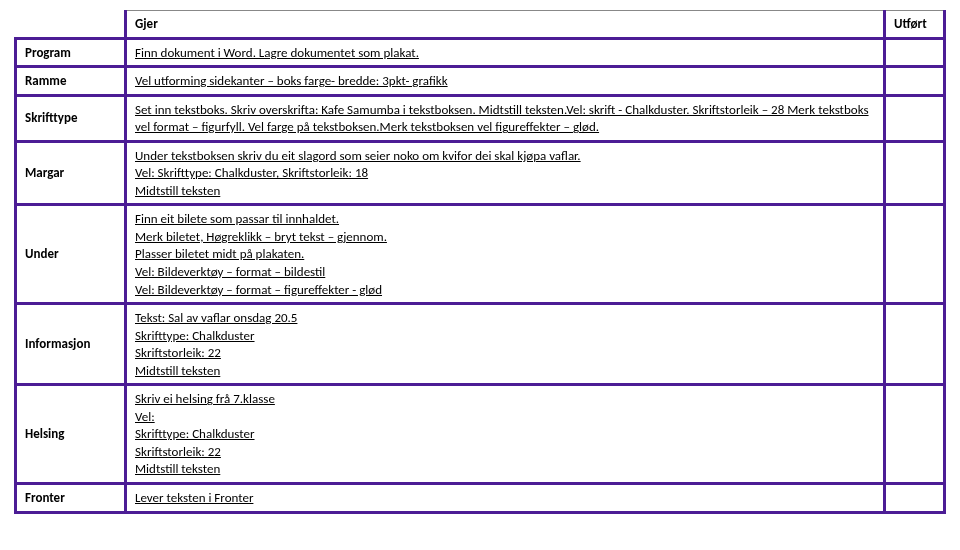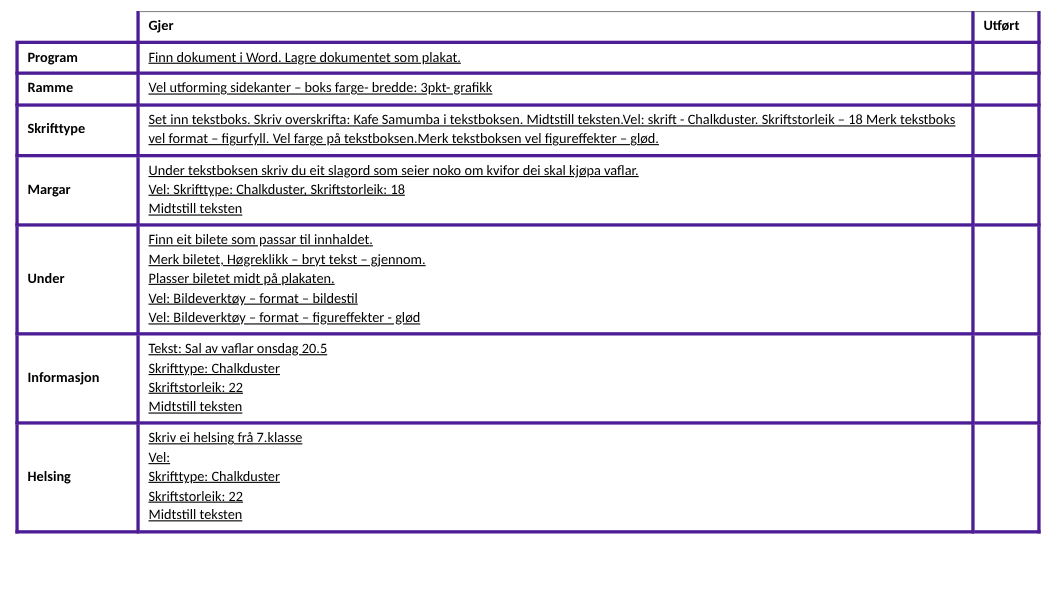--- a/index.html
+++ b/index.html
@@ -64,21 +64,21 @@
       <tr>
         <td class="label">Ramme</td>
         <td>
           <span class="line">Vel utforming sidekanter – boks farge- bredde: 3pkt- grafikk</span>
         </td>
         <td></td>
       </tr>
       <tr>
         <td class="label">Skrifttype</td>
         <td>
-          <span class="line">Set inn tekstboks. Skriv overskrifta: Kafe Samumba i tekstboksen. Midtstill teksten.Vel: skrift - Chalkduster. Skriftstorleik – 18 Merk tekstboks vel format – figurfyll. Vel farge på tekstboksen.Merk tekstboksen vel figureffekter – glød.</span>
+          <span class="line">Set inn tekstboks. Skriv overskrifta: Kafe Samumba i tekstboksen. Midtstill teksten.Vel: skrift - Chalkduster. Skriftstorleik – 28 Merk tekstboks vel format – figurfyll. Vel farge på tekstboksen.Merk tekstboksen vel figureffekter – glød.</span>
         </td>
         <td></td>
       </tr>
       <tr>
         <td class="label">Margar</td>
         <td>
           <span class="line">Under tekstboksen skriv du eit slagord som seier noko om kvifor dei skal kjøpa vaflar.</span>
           <span class="line">Vel: Skrifttype: Chalkduster, Skriftstorleik: 18</span>
           <span class="line">Midtstill teksten</span>
         </td>
@@ -109,14 +109,21 @@
         <td class="label">Helsing</td>
         <td>
           <span class="line">Skriv ei helsing frå 7.klasse</span>
           <span class="line">Vel:</span>
           <span class="line">Skrifttype: Chalkduster</span>
           <span class="line">Skriftstorleik: 22</span>
           <span class="line">Midtstill teksten</span>
         </td>
         <td></td>
       </tr>
+      <tr>
+        <td class="label">Fronter</td>
+        <td>
+          <span class="line">Lever teksten i Fronter</span>
+        </td>
+        <td></td>
+      </tr>
     </tbody>
 </table>
 
 </body></html>

